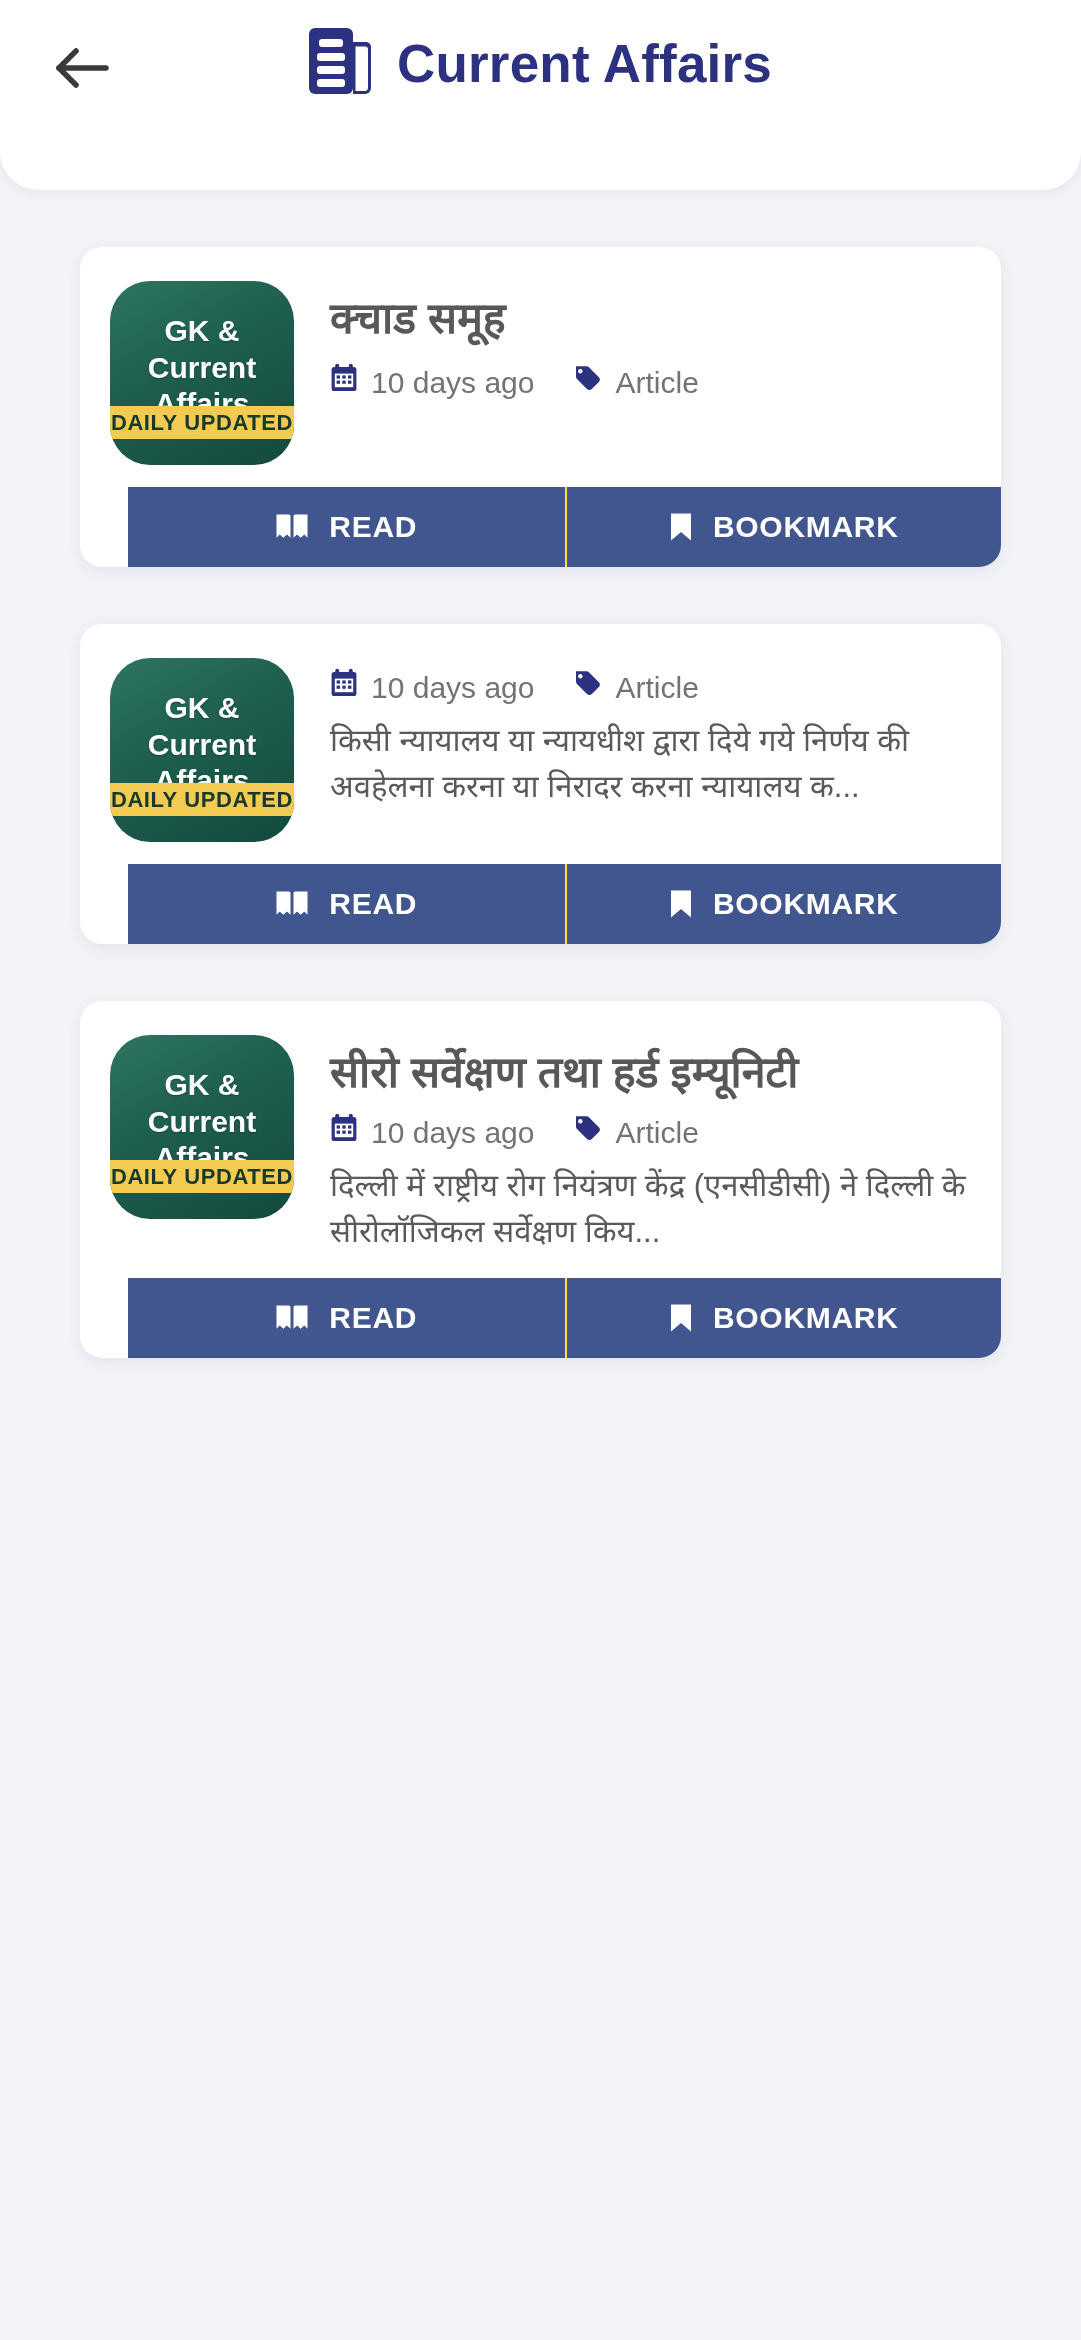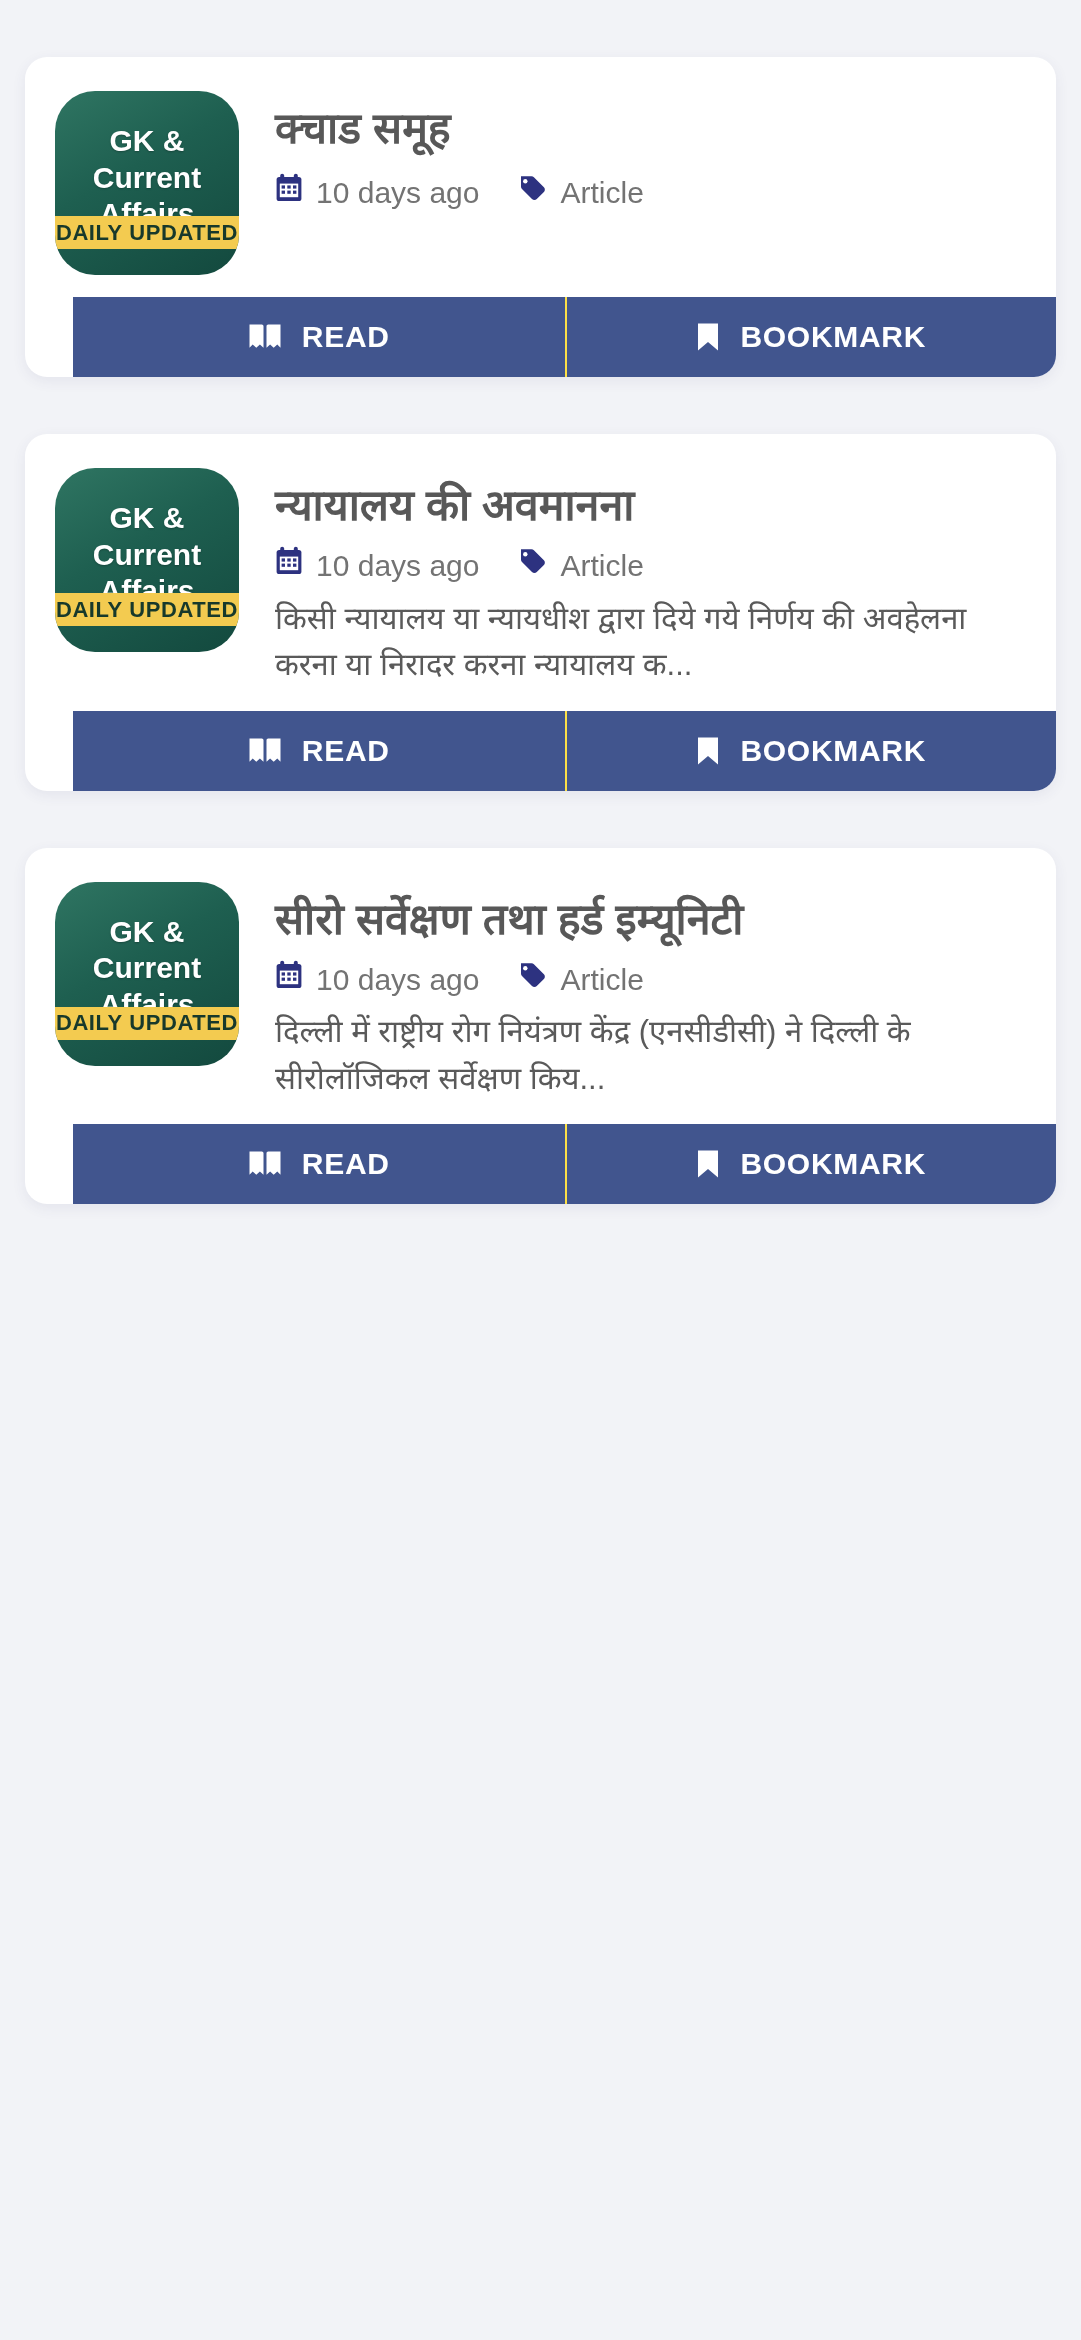--- a/index.html
+++ b/index.html
@@ -66,21 +66,21 @@
     font-size: 53px;
     font-weight: bold;
     color: #2d3280;
     letter-spacing: 0.2px;
     line-height: 1;
     white-space: nowrap;
   }
 
   
   .list {
-    padding: 0 25px;
+    padding: 0 80px;
     margin-top: 57px;
     display: flex;
     flex-direction: column;
     gap: 57px;
   }
 
   .card {
     background: #ffffff;
     border-radius: 22px;
     box-shadow: 0 4px 14px rgba(60,70,110,0.08);
@@ -199,20 +199,46 @@
   .action svg { display: block; flex: 0 0 auto; }
 
   
   .card.compact .info-title { margin-bottom: 14px; }
 </style>
 </head>
 <body>
 
 <div class="phone">
 
+  <div class="appbar">
+
+    <div class="back-btn">
+      <span>
+        <svg width="56" height="46" viewBox="0 0 56 46" fill="none">
+          <path d="M52 23H5" stroke="#3a3a3a" stroke-width="5.5" stroke-linecap="round"></path>
+          <path d="M22 6L5 23L22 40" stroke="#3a3a3a" stroke-width="5.5" stroke-linecap="round" stroke-linejoin="round"></path>
+        </svg>
+      </span>
+    </div>
+
+    <div class="appbar-center">
+      <span class="news-icon">
+        <svg width="66" height="72" viewBox="0 0 66 72" fill="none">
+          <rect x="0" y="3" width="44" height="66" rx="6" fill="#2d3280"></rect>
+          <path d="M44 17H57a5 5 0 0 1 5 5v41a6 6 0 0 1-6 6H44z" fill="#2d3280"></path>
+          <path d="M46.5 21.5H56a3 3 0 0 1 3 3v38a3.5 3.5 0 0 1-3.5 3.5H46.5z" fill="#ffffff"></path>
+          <rect x="10" y="14" width="24" height="8" rx="3" fill="#ffffff"></rect>
+          <rect x="8" y="28" width="28" height="8" rx="3" fill="#ffffff"></rect>
+          <rect x="8" y="41" width="28" height="8" rx="3" fill="#ffffff"></rect>
+          <rect x="8" y="54" width="28" height="8" rx="3" fill="#ffffff"></rect>
+        </svg>
+      </span>
+      <span class="appbar-title">Current Affairs</span>
+    </div>
+  </div>
 
   <div class="list">
 
     <div class="card compact">
       <div class="card-body">
 
         <div class="thumb">
           <div class="thumb-title">
             <span>GK &amp;</span><br>
             <span>Current</span><br>
@@ -288,21 +314,20 @@
             <span>GK &amp;</span><br>
             <span>Current</span><br>
             <span>Affairs</span>
           </div>
           <div class="thumb-band">
             <span>DAILY UPDATED</span>
           </div>
         </div>
 
         <div class="info">
-          <div class="info-title">न्यायालय की अवमानना</div>
           <div class="meta">
             <div class="meta-item">
               <span>
                 <svg width="28" height="30" viewBox="0 0 28 30" fill="none">
                   <rect x="1.6" y="4" width="24.8" height="24" rx="2.6" fill="#2d3280"></rect>
                   <rect x="5.2" y="0.8" width="4" height="7" rx="2" fill="#2d3280"></rect>
                   <rect x="18.8" y="0.8" width="4" height="7" rx="2" fill="#2d3280"></rect>
                   <rect x="4.8" y="10.6" width="18.4" height="13.6" fill="#ffffff"></rect>
                   <g fill="#2d3280">
                     <rect x="6.6" y="12.4" width="3.4" height="3.2"></rect>

